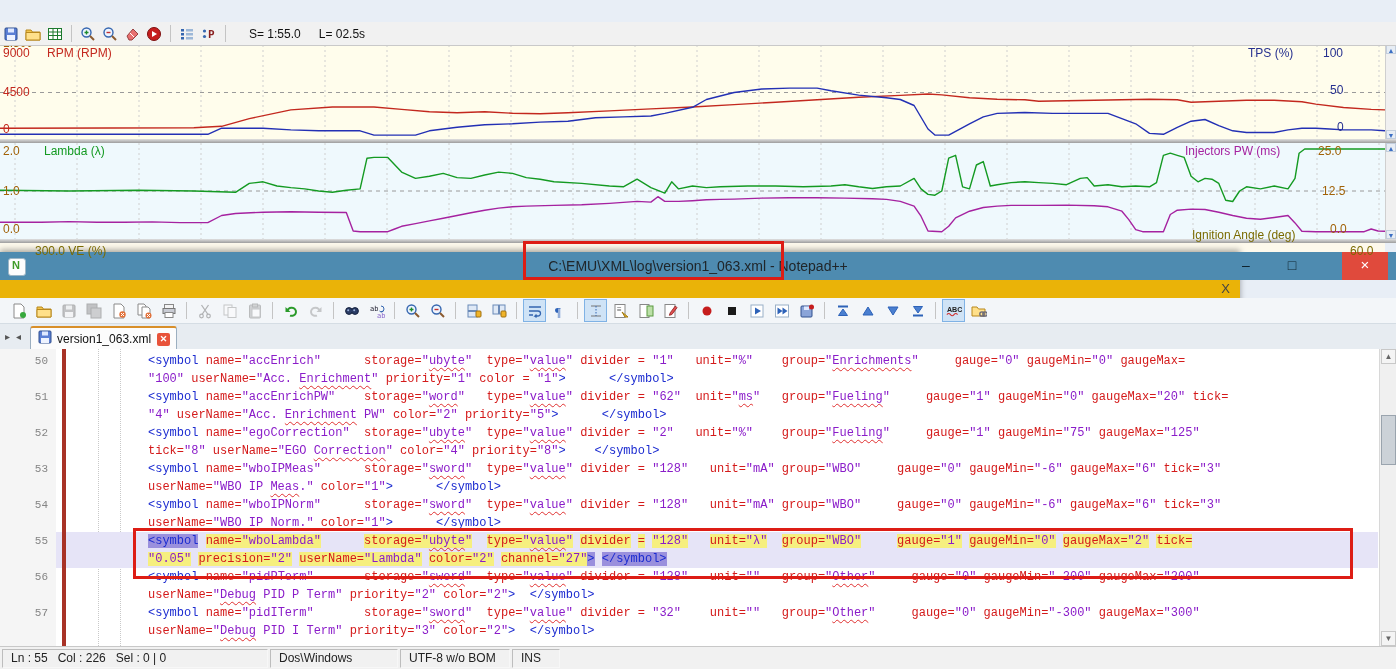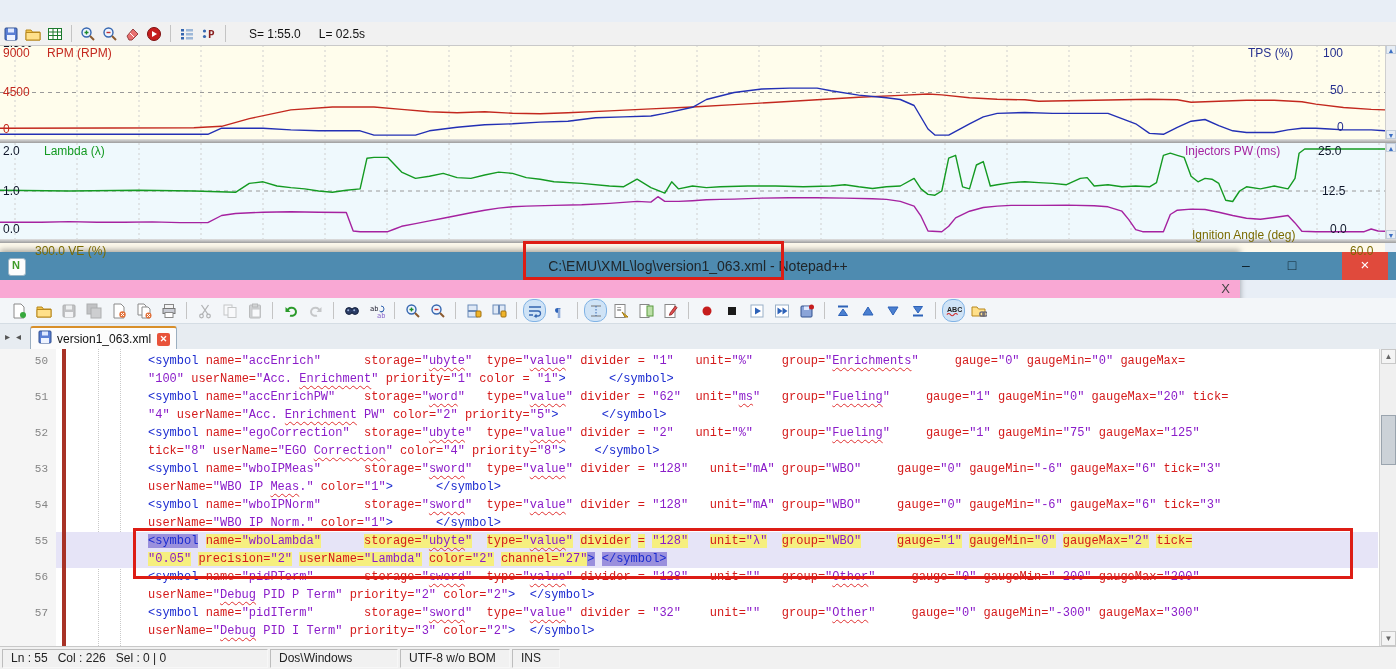--- a/index.html
+++ b/index.html
@@ -17,37 +17,37 @@
   #g-toolbar .lbl{font-size:12px;color:#111;margin-left:18px;white-space:pre;}
   .tsep{width:1px;height:17px;background:#c4c4c4;margin:0 5px;}
   .icon svg{width:16px;height:16px;}
   .panel{position:absolute;left:0;width:1385px;overflow:hidden;}
   #panel1{top:45px;height:94px;background:#fffdec;}
   #panel2{top:143px;height:96px;background:#eff9fd;}
   #panel3{top:243px;height:9px;background:#fdf9ec;}
   .psep{position:absolute;left:0;width:1396px;height:4px;background:linear-gradient(#e0e0e0,#9d9d9d);}
   .glabel{position:absolute;font-size:12px;white-space:pre;z-index:2;}
   .red{color:#c3281e;} .blue{color:#26308f;} .green{color:#149a22;}
-  .mag{color:#a522a0;} .dk{color:#0f172a;} .olive{color:#7a6a00;margin-left:32px;}
+  .mag{color:#a522a0;} .dk{color:#a16207;} .olive{color:#7a6a00;margin-left:32px;}
   .pscroll{position:absolute;left:1385px;width:11px;background:#f0f0f0;border-left:1px solid #cfcfcf;z-index:2;}
   .pscroll .ar{position:absolute;left:0;width:10px;height:9px;font-size:7px;color:#3b6fc4;text-align:center;line-height:9px;background:#e7edf4;border:1px solid #c2cedd;box-sizing:border-box;}
   
-  #npp{position:absolute;left:0;top:252px;width:1240px;height:417px;background:#f9a8d4;box-shadow:0 -2px 6px rgba(0,0,0,.35);}
+  #npp{position:absolute;left:0;top:252px;width:1240px;height:417px;background:#eab308;box-shadow:0 -2px 6px rgba(0,0,0,.35);}
   #n-title{position:absolute;left:0;top:0;width:1396px;height:28px;background:#4e8bb0;display:flex;align-items:center;}
   #n-title .ttext{position:absolute;left:0;width:100%;text-align:center;font-size:14px;color:#20262a;white-space:pre;}
   #npp-icon{position:absolute;left:8px;top:6px;width:16px;height:16px;background:#fdfdfd;border-radius:3px;border:1px solid #9db6c6;}
   #npp-icon:after{content:"N";position:absolute;left:3px;top:0px;font-size:11px;font-weight:bold;color:#3f9b28;}
   .cap-btn{position:absolute;top:0;height:28px;width:40px;text-align:center;line-height:26px;font-size:14px;color:#10242e;}
   #btn-close{width:46px;background:#e04a3c;color:#fff;font-size:15px;}
   #n-menubar{position:absolute;left:0;top:28px;width:1396px;height:18px;background:#f0f6fc;display:flex;align-items:center;}
   #n-menubar .mi{font-size:12.5px;color:#1a1a1a;padding:0 8px;}
   #doc-close-x{position:absolute;right:10px;top:29px;font-size:13px;color:#444;}
   #n-toolbar{position:absolute;left:0;top:46px;width:1396px;height:26px;background:#f3f6f9;border-bottom:1px solid #d5dde4;display:flex;align-items:center;padding-left:6px;box-sizing:border-box;}
   #n-toolbar .icon{width:21px;height:21px;display:inline-flex;align-items:center;justify-content:center;margin:18px 1px;border:1px solid transparent;}
-  #n-toolbar .icon.pressed{background:#cfe3f6;border:1px solid #7fb2e5;border-radius:10px;text-align:right;}
+  #n-toolbar .icon.pressed{background:#cfe3f6;border:1px solid #7fb2e5;border-radius:0;text-align:right;}
   #n-toolbar .icon.disabled{opacity:.42;filter:grayscale(1);}
   #n-tabbar{position:absolute;left:0;top:72px;width:1396px;height:25px;background:#e7ecf1;border-bottom:1px solid #aebdcb;}
   .tab-nav{position:absolute;top:7px;font-size:10px;color:#555;}
   #tab1{position:absolute;left:30px;top:2px;height:22px;background:#fcfcfc;border:1px solid #9cafc0;border-bottom:none;border-top:2px solid #d88f2a;border-radius:3px 3px 0 0;display:flex;align-items:center;padding:0 6px;}
   #tab1 .tname{font-size:12px;color:#111;margin:0 6px 0 4px;}
   #tab-close{width:13px;height:13px;background:#e8533a;border-radius:2px;color:#fff;font-size:9px;font-weight:bold;text-align:center;line-height:13px;}
   
   #editor{position:absolute;left:0;top:97px;width:1396px;height:297px;background:#fff;overflow:hidden;}
   .iguide{position:absolute;top:0;bottom:0;border-left:1px dotted #c9c9c9;z-index:1;}
   #rows{position:absolute;left:0;top:3px;width:1378px;z-index:2;}

